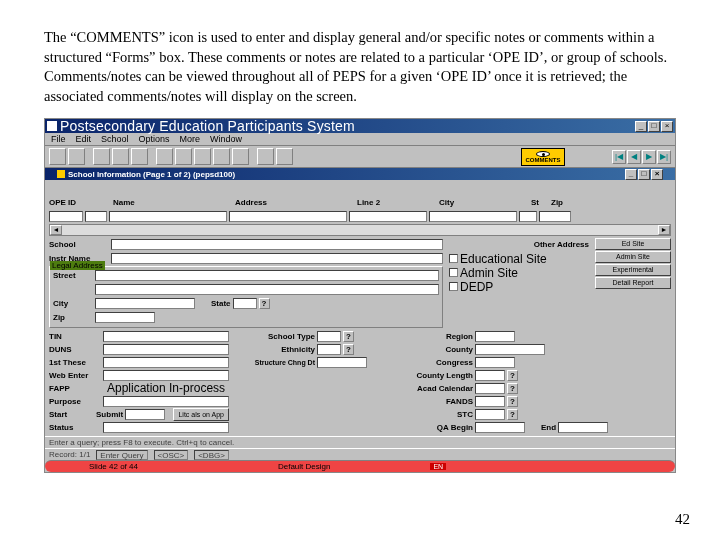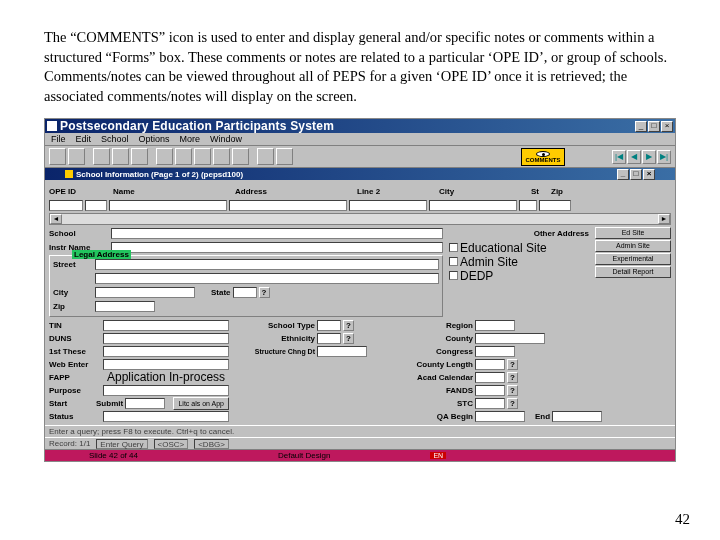--- a/index.html
+++ b/index.html
@@ -2,56 +2,56 @@
 <html><head>
 <meta charset="utf-8">
 <style>
   * { box-sizing: border-box; margin: 0; padding: 0; }
   body { width: 720px; height: 540px; background: #fff; font-family: "Times New Roman", serif; position: relative; }
   .doc-text { padding: 28px 44px 8px 44px; font-size: 14.5px; line-height: 1.35; color: #000; }
   .page-num { position: absolute; right: 30px; bottom: 12px; font-size: 15px; color: #000; }
   .app-window { margin: 4px 44px 0 44px; border: 1px solid #888; background: #c0c0c0; font-family: Tahoma, Arial, sans-serif; font-size: 9px; }
   .titlebar { background: linear-gradient(to right, #0a246a, #3a6ea5); color: #fff; height: 14px; display: flex; align-items: center; padding: 0 2px; }
   .titlebar .icon { width: 10px; height: 10px; background: #fff; margin-right: 3px; }
-  .titlebar .title { flex: 1; font-size: 12px; font-weight: bold; letter-spacing: 0.2px; }
+  .titlebar .title { flex: 1; font-size: 14px; font-weight: normal; letter-spacing: 0.2px; }
   .winbtns { display: flex; gap: 1px; }
   .winbtn { width: 12px; height: 11px; background: #c0c0c0; border: 1px solid #fff; border-right-color:#404040; border-bottom-color:#404040; font-size: 8px; text-align: center; line-height: 8px; color: #000; }
   .menubar { background: #c0c0c0; height: 13px; display: flex; align-items: center; gap: 10px; padding: 0 6px; font-size: 9px; color: #000; border-bottom: 1px solid #808080; }
   .toolbar { background: #c0c0c0; height: 22px; display: flex; align-items: center; padding: 1px 4px; gap: 2px; border-bottom: 1px solid #808080; position: relative; }
   .tbtn { width: 17px; height: 17px; background: #c0c0c0; border: 1px solid #fff; border-right-color:#808080; border-bottom-color:#808080; }
   .tsep { width: 4px; }
   .comments-btn { position: absolute; right: 110px; top: 2px; width: 44px; height: 18px; background: #ffcc00; border: 1px solid #000; display: flex; flex-direction: column; align-items: center; justify-content: center; font-size: 6px; font-weight: bold; color: #000; }
   .comments-btn .eye { width: 14px; height: 6px; border: 1px solid #000; border-radius: 50%; margin-bottom: 0; background: #fff; position: relative; }
   .comments-btn .eye::after { content:""; position:absolute; width:3px; height:3px; background:#000; border-radius:50%; left:5px; top:1px; }
   .nav-btns { position: absolute; right: 4px; top: 4px; display: flex; gap: 1px; }
   .nav-btn { width: 14px; height: 14px; background: #c0c0c0; border: 1px solid #fff; border-right-color:#808080; border-bottom-color:#808080; font-size: 8px; text-align: center; line-height: 12px; color: #008080; }
-  .subtitle { background: linear-gradient(to right, #0a246a, #3a6ea5); color: #fff; height: 12px; font-size: 8px; font-weight: bold; padding: 0 20px; display: flex; align-items: center; }
+  .subtitle { background: linear-gradient(to right, #0a246a, #3a6ea5); color: #fff; height: 12px; font-size: 8px; font-weight: bold; padding: 0 12px; display: flex; align-items: center; }
   .subtitle .icon2 { width: 8px; height: 8px; background: #ffcc00; margin-right: 3px; }
   .subtitle .spacer { flex:1; }
-  .form-area { background: #c0c0c0; padding: 5px 4px 2px 4px; color: #000; }
+  .form-area { background: #c0c0c0; padding: 16px 4px 2px 4px; color: #000; }
   .row { display: flex; align-items: center; gap: 2px; margin-bottom: 1px; height: 13px; }
   .lbl { font-size: 8px; font-weight: bold; color: #000; white-space: nowrap; }
   .lbl2 { font-size: 12px; color: #000; white-space: nowrap; }
   .inp { height: 11px; background: #fff; border: 1px solid #808080; border-top-color:#404040; border-left-color:#404040; }
   .btn3d { height: 13px; background: #c0c0c0; border: 1px solid #fff; border-right-color:#404040; border-bottom-color:#404040; font-size: 7px; padding: 0 4px; display: inline-flex; align-items: center; white-space: nowrap; }
   .help { width: 11px; height: 11px; background: #c0c0c0; border: 1px solid #fff; border-right-color:#808080; border-bottom-color:#808080; font-size: 8px; text-align: center; line-height: 9px; font-weight: bold; }
   .chk { width: 9px; height: 9px; background: #fff; border: 1px solid #808080; border-top-color:#404040; border-left-color:#404040; }
   .hscroll { height: 12px; background: #c0c0c0; border: 1px solid #808080; display: flex; align-items: center; margin: 1px 0 2px 0; }
   .hscroll .arrow { width: 12px; height: 10px; background: #c0c0c0; border: 1px solid #fff; border-right-color:#808080; border-bottom-color:#808080; font-size: 7px; text-align: center; line-height: 8px; }
   .hscroll .track { flex: 1; background: #dcdcdc; height: 10px; }
   .fieldset { border: 1px solid #808080; border-top-color:#fff; border-left-color:#fff; padding: 2px 3px; margin-top: 1px; position: relative; }
-  .fieldset .legend { position: absolute; top: -6px; left: 22px; background: #22c55e; padding: 0 2px; font-size: 8px; font-weight: bold; }
+  .fieldset .legend { position: absolute; top: -6px; left: 0; background: #4d7c0f; padding: 0 2px; font-size: 8px; font-weight: normal; }
   .cols { display: flex; gap: 6px; }
   .col { flex: 1; }
   .rightcol { width: 76px; }
   .rightbtn { height: 12px; margin-bottom: 1px; background: #c0c0c0; border: 1px solid #fff; border-right-color:#404040; border-bottom-color:#404040; font-size: 7px; text-align: center; line-height: 10px; }
   .grid2 .row { height: 12px; }
   .status { height: 12px; background: #c0c0c0; border-top: 1px solid #fff; display: flex; align-items: center; font-size: 8px; padding: 0 4px; gap: 6px; color: #404040; }
   .status .cell { border: 1px solid #808080; border-top-color:#404040; border-left-color:#404040; padding: 0 3px; height: 10px; line-height: 9px; background: #c0c0c0; }
-  .status2 { height: 12px; background: #be185d; border-top: 1px solid #808080; display: flex; align-items: center; font-size: 8px; padding: 0 4px; gap: 20px; color: #000; }
+  .status2 { height: 12px; background: #ef4444; border-top: 1px solid #808080; display: flex; align-items: center; font-size: 8px; padding: 0 4px; gap: 20px; color: #000; border-radius: 6px; }
   .status2 .red { background: #c00; color: #fff; padding: 0 3px; font-size: 7px; }
 </style>
 </head>
 <body>
 
 <div class="doc-text">
   <span>The “COMMENTS” icon is used to enter and display general and/or specific notes or comments within a structured “Forms” box.  These comments or notes are related to a particular ‘OPE ID’,  or group of schools.  Comments/notes can be viewed throughout all of PEPS for a given ‘OPE ID’ once it is retrieved; the associated comments/notes will display on the screen.</span>
 </div>
 
 <div class="app-window">
@@ -280,21 +280,21 @@
             <div class="help">?</div>
           </div>
         <div class="row">
             <span class="lbl" style="width:82px;text-align:right">STC</span>
             <div class="inp" style="width:30px"></div>
             <div class="help">?</div>
           </div>
         <div class="row">
             <span class="lbl" style="width:82px;text-align:right">QA Begin</span>
             <div class="inp" style="width:50px"></div>
-          <span class="lbl" style="margin-left:8px">End</span>
+          <span class="lbl" style="margin-left:14px">End</span>
           <div class="inp" style="width:50px"></div>
         </div>
       </div>
     </div>
   </div>
 
   <div class="status">
     <span>Enter a query; press F8 to execute. Ctrl+q to cancel.</span>
   </div>
   <div class="status">

